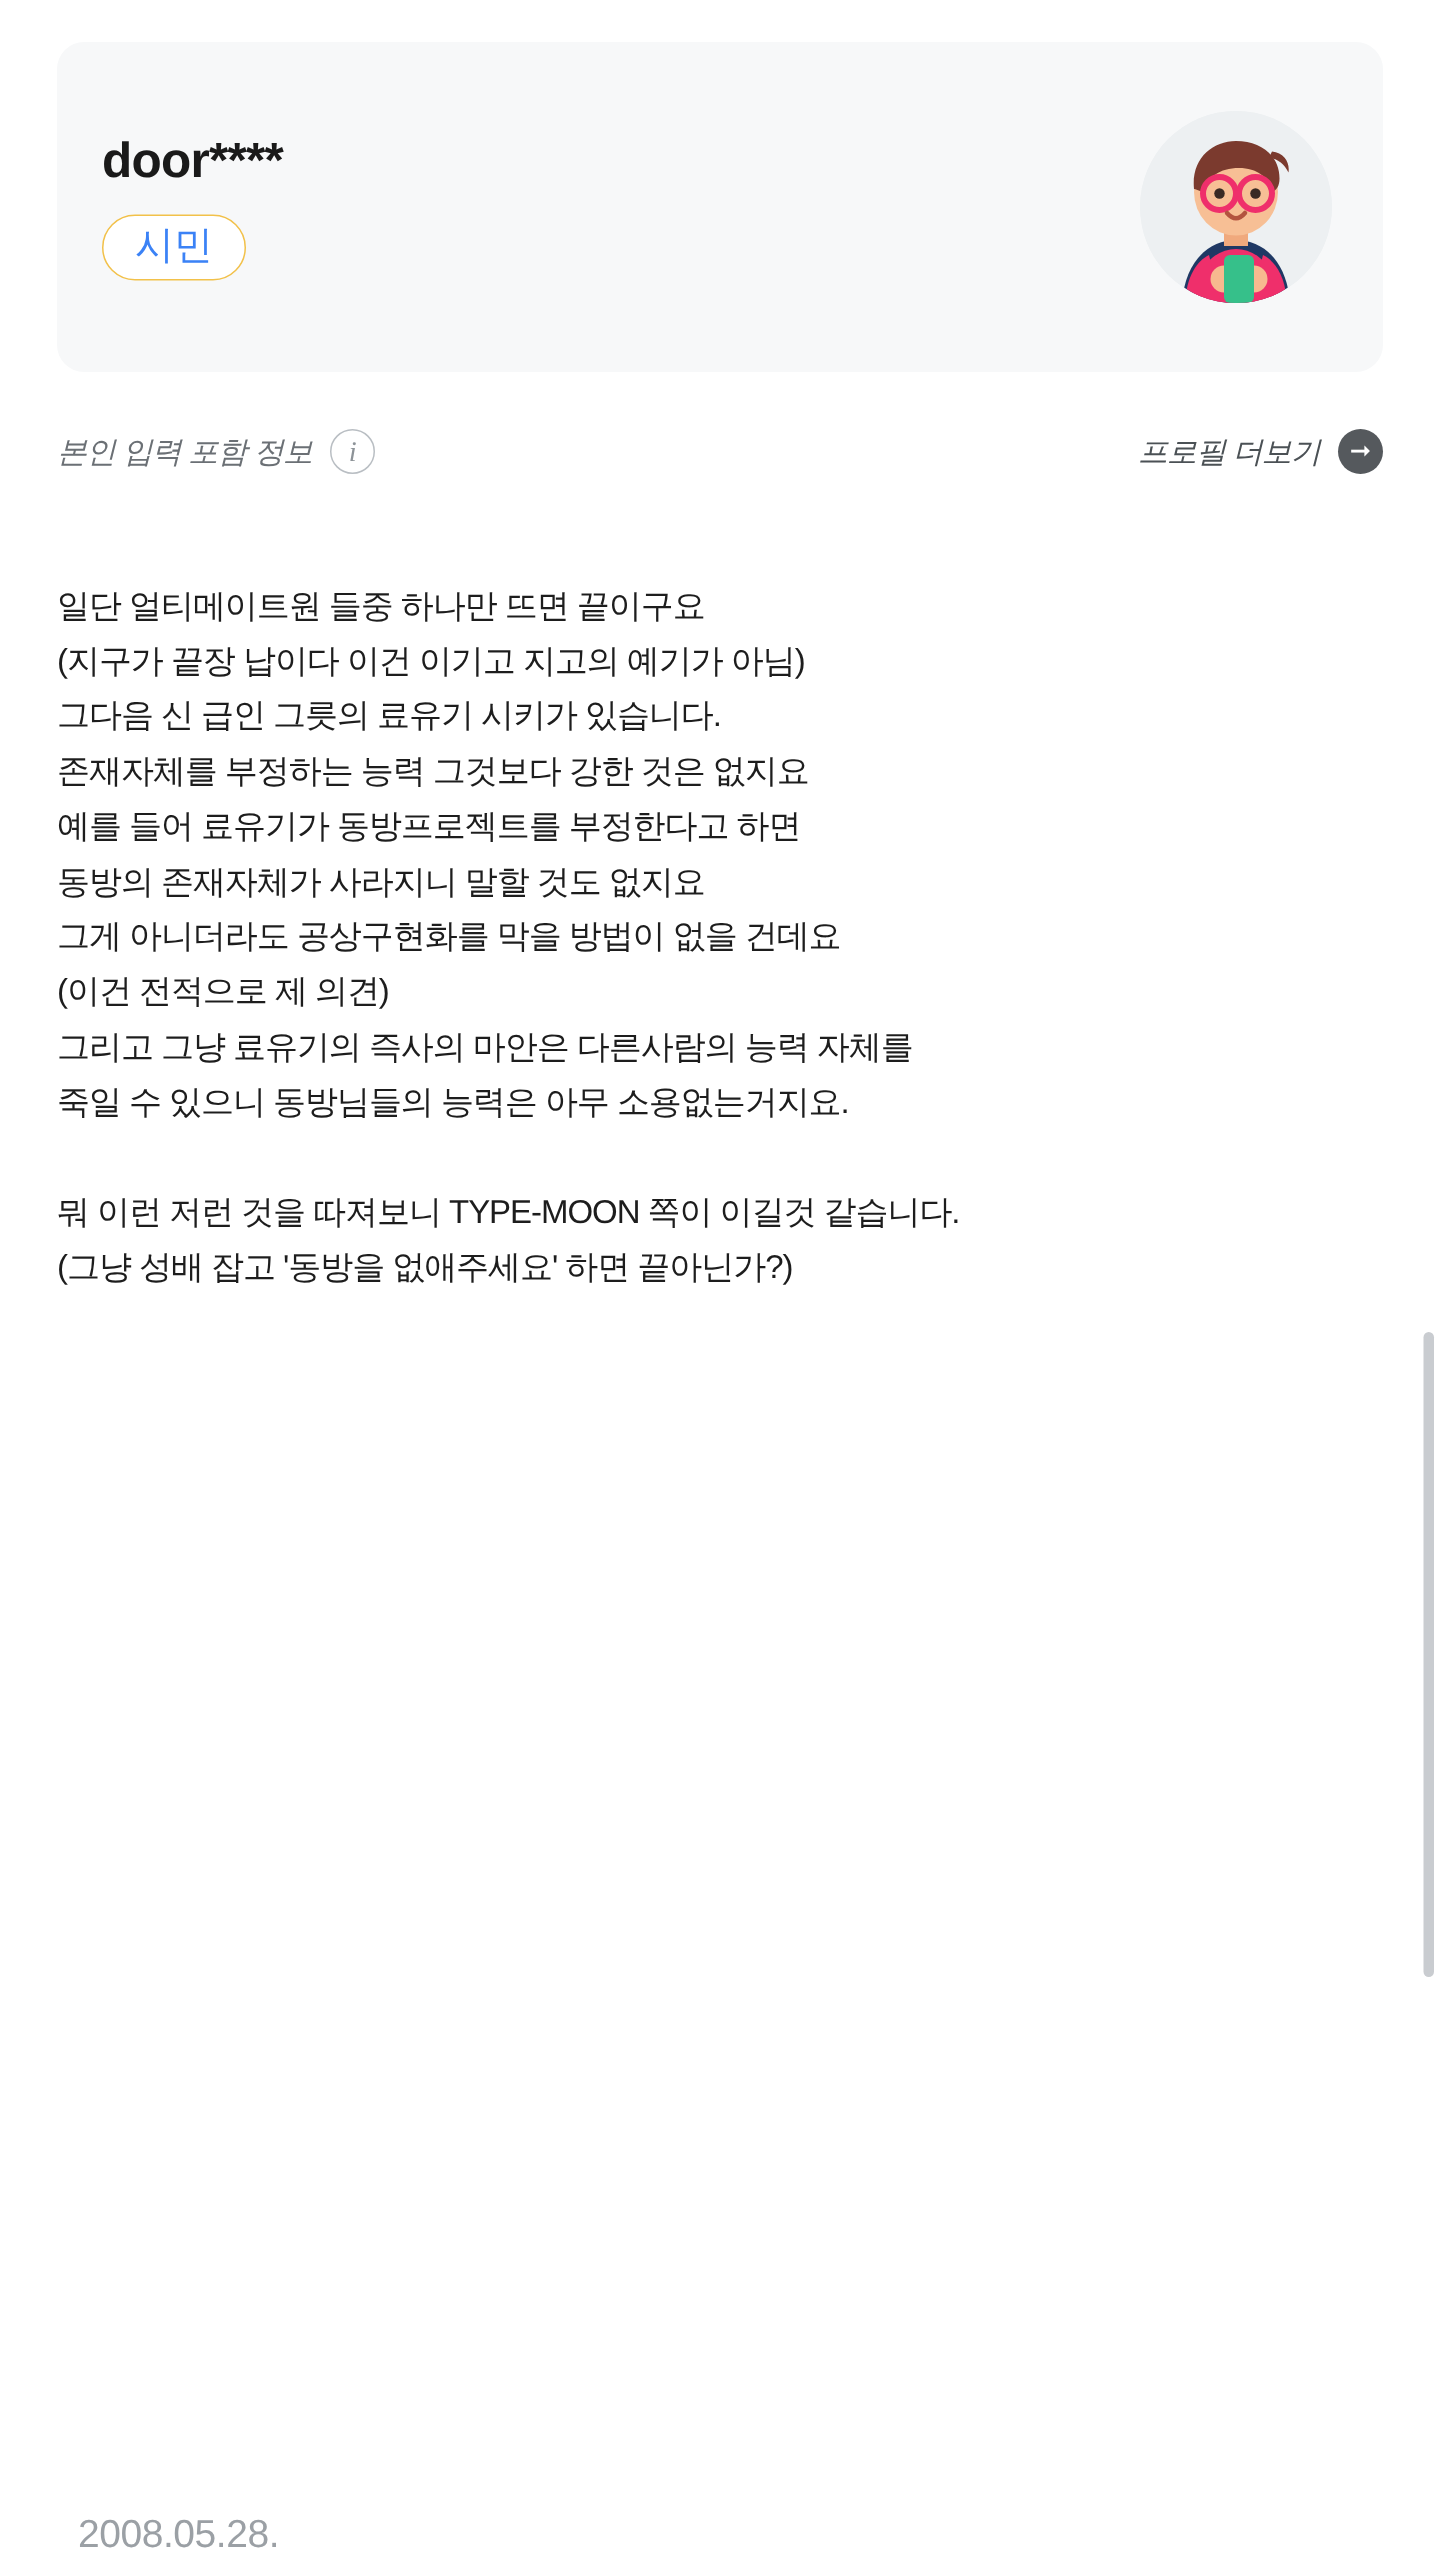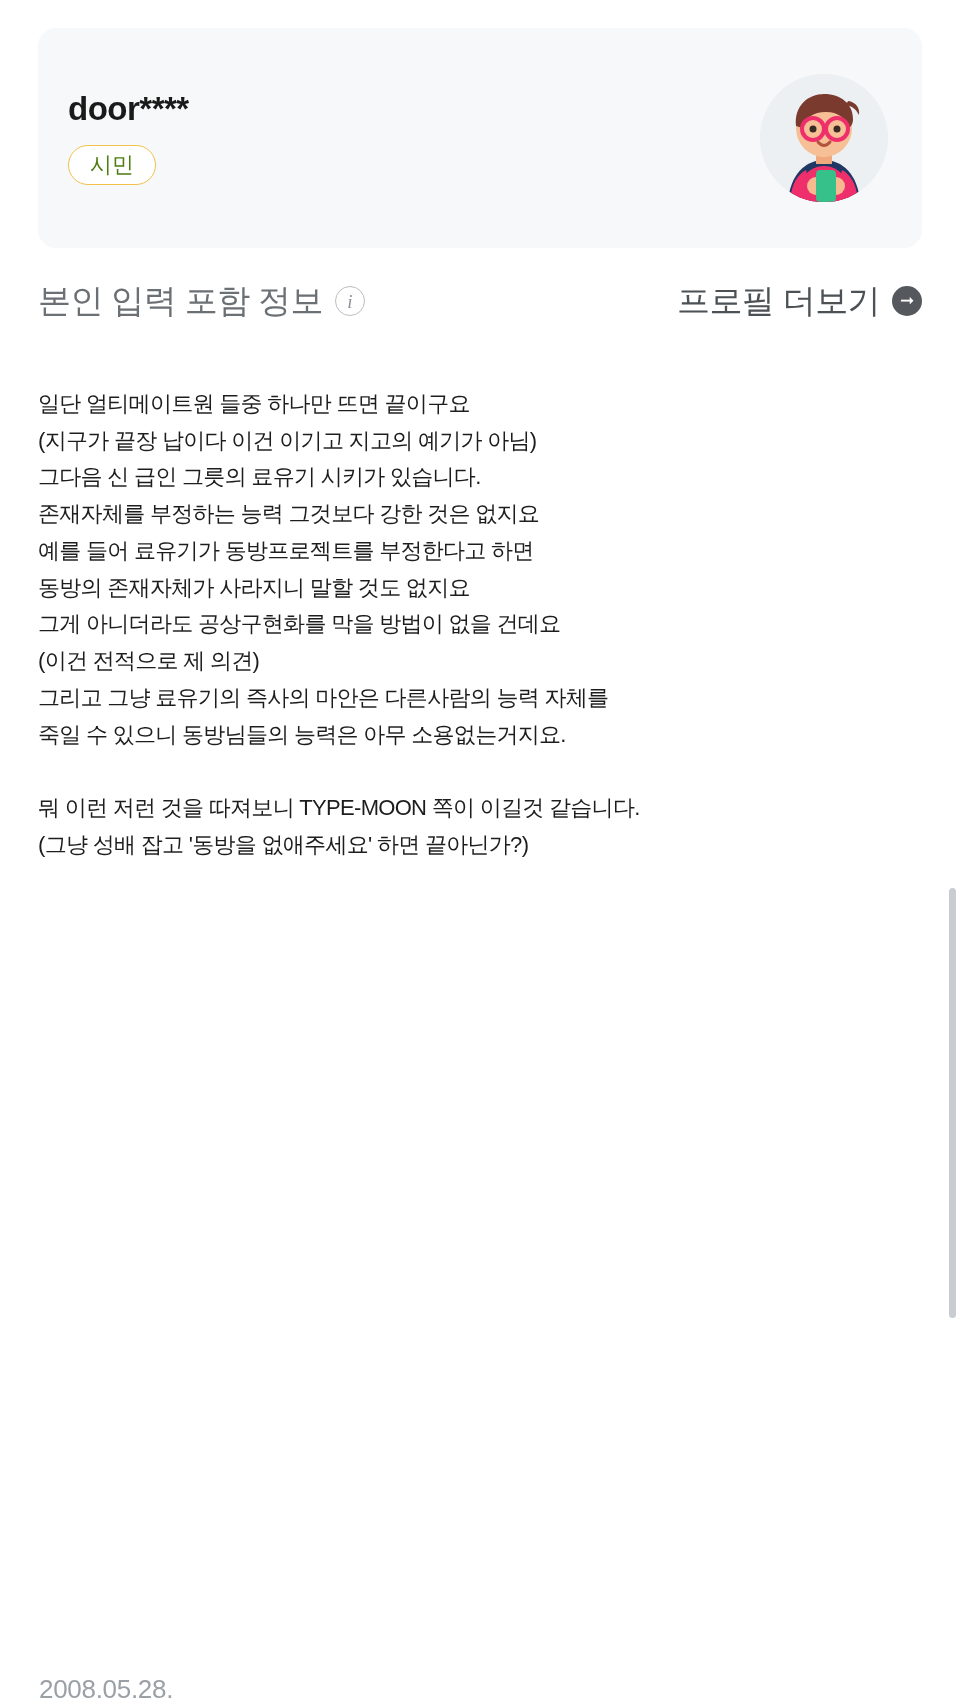--- a/index.html
+++ b/index.html
@@ -44,27 +44,28 @@
   .profile-name {
     font-size: 33px;
     font-weight: bold;
     letter-spacing: -0.5px;
     color: #1a1a1a;
     line-height: 1.1;
   }
   .badge {
     display: inline-block;
     border: 1px solid #f2c14a;
-    color: #4d7c0f;
+    color: #3b82f6;
     border-radius: 999px;
-    font-size: 22px;
+    font-size: 26px;
     padding: 7px 21px;
     align-self: flex-start;
     background: #ffffff;
     line-height: 1.1;
+    font-family: Liberation Mono, monospace;
   }
 
   
   .avatar {
     width: 128px;
     height: 128px;
     border-radius: 50%;
     background: #eceff1;
     position: relative;
     overflow: hidden;
@@ -79,23 +80,24 @@
     align-items: center;
     justify-content: space-between;
     height: 46px;
   }
   .meta-left, .meta-right {
     display: flex;
     align-items: center;
     gap: 12px;
   }
   .meta-text {
-    font-size: 33px;
+    font-size: 20px;
     color: #6b7075;
     letter-spacing: -0.6px;
+    font-style: italic;
   }
   .meta-text.dark { color: #4b5155; margin-left: 32px; }
   .circle-icon {
     width: 30px;
     height: 30px;
     border-radius: 50%;
     display: inline-flex;
     align-items: center;
     justify-content: center;
     font-size: 18px;
@@ -122,21 +124,21 @@
     line-height: 1.67;
     color: #1d1d1d;
     letter-spacing: -0.7px;
     white-space: pre-wrap;
     word-break: break-word;
   }
 
   
   .post-date {
     position: absolute;
-    left: 39px;
+    left: 52px;
     bottom: 28px;
     font-size: 26px;
     color: #9ba0a5;
     letter-spacing: -0.3px;
   }
 
   
   .scroll-indicator {
     position: absolute;
     right: 4px;

